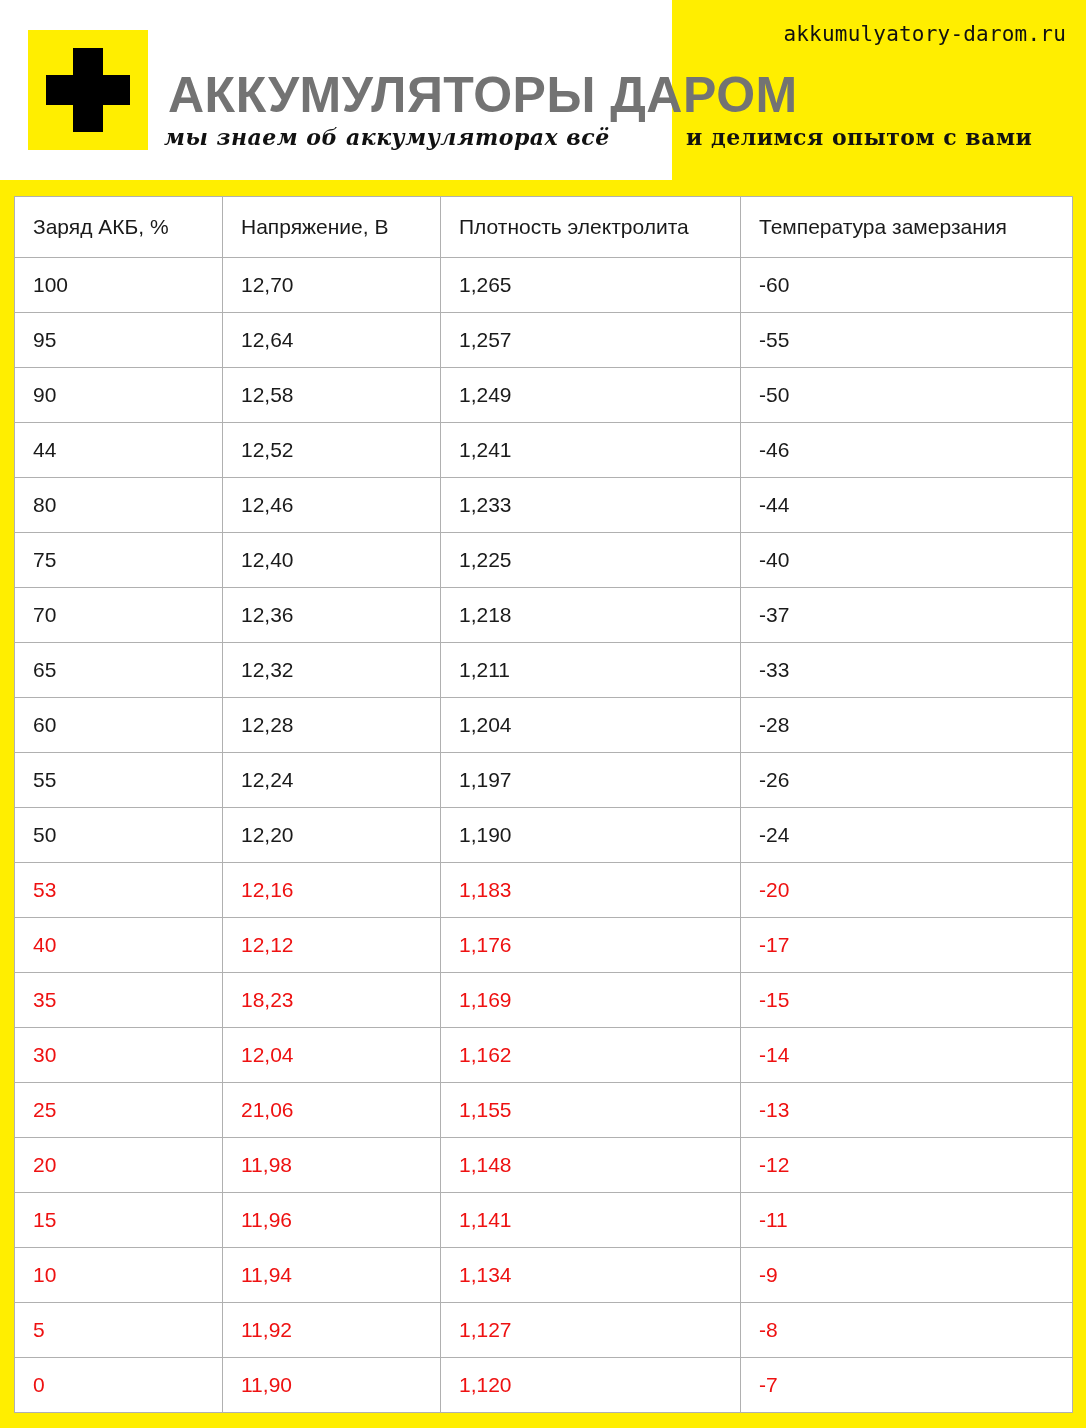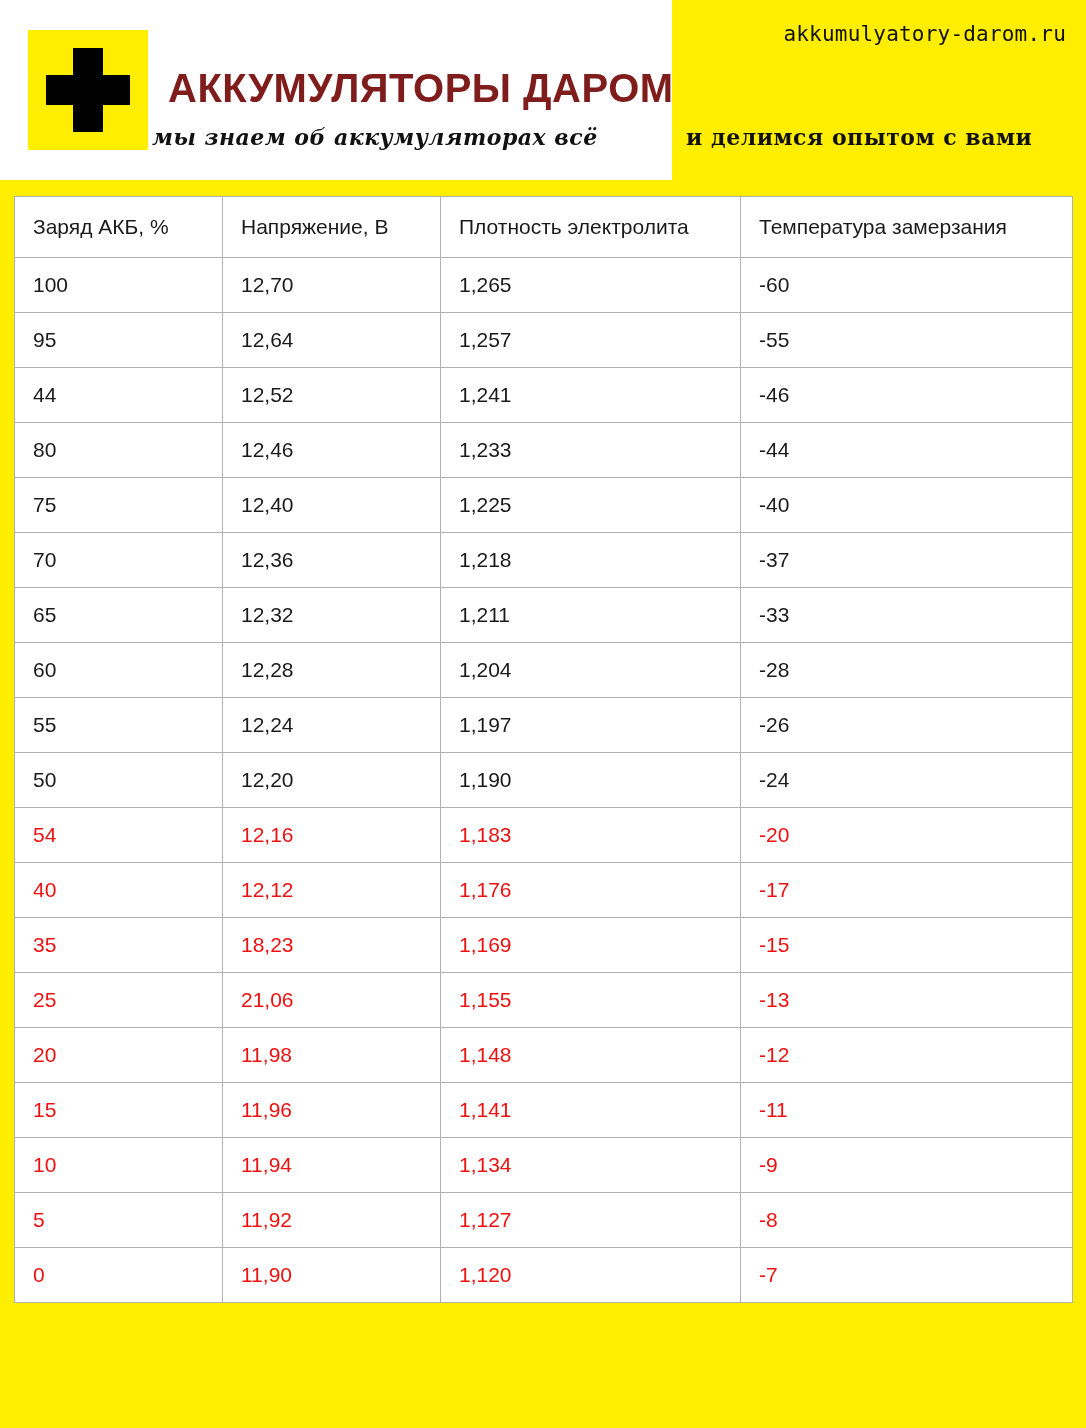--- a/index.html
+++ b/index.html
@@ -74,27 +74,27 @@
     width: 30px;
     height: 84px;
     background: #000000;
   }
   .brand-name {
     position: absolute;
     left: 168px;
     top: 66px;
     font-family: "Liberation Sans", sans-serif;
     font-weight: bold;
-    font-size: 40px;
+    font-size: 50px;
     letter-spacing: 0.5px;
-    color: #7f1d1d;
+    color: #737373;
   }
   .brand-tagline {
     position: absolute;
-    left: 152px;
+    left: 164px;
     top: 124px;
     font-family: "DejaVu Serif", serif;
     font-style: italic;
     font-weight: bold;
     font-size: 22px;
     color: #111111;
     letter-spacing: 0.5px;
   }
   .brand-tagline2 {
     position: absolute;
@@ -192,20 +192,26 @@
             <td>1,265</td>
             <td>-60</td>
           </tr>
           <tr>
             <td>95</td>
             <td>12,64</td>
             <td>1,257</td>
             <td>-55</td>
           </tr>
           <tr>
+            <td>90</td>
+            <td>12,58</td>
+            <td>1,249</td>
+            <td>-50</td>
+          </tr>
+          <tr>
             <td>44</td>
             <td>12,52</td>
             <td>1,241</td>
             <td>-46</td>
           </tr>
           <tr>
             <td>80</td>
             <td>12,46</td>
             <td>1,233</td>
             <td>-44</td>
@@ -240,38 +246,44 @@
             <td>1,197</td>
             <td>-26</td>
           </tr>
           <tr>
             <td>50</td>
             <td>12,20</td>
             <td>1,190</td>
             <td>-24</td>
           </tr>
           <tr class="red">
-            <td>54</td>
+            <td>53</td>
             <td>12,16</td>
             <td>1,183</td>
             <td>-20</td>
           </tr>
           <tr class="red">
             <td>40</td>
             <td>12,12</td>
             <td>1,176</td>
             <td>-17</td>
           </tr>
           <tr class="red">
             <td>35</td>
             <td>18,23</td>
             <td>1,169</td>
             <td>-15</td>
           </tr>
           <tr class="red">
+            <td>30</td>
+            <td>12,04</td>
+            <td>1,162</td>
+            <td>-14</td>
+          </tr>
+          <tr class="red">
             <td>25</td>
             <td>21,06</td>
             <td>1,155</td>
             <td>-13</td>
           </tr>
           <tr class="red">
             <td>20</td>
             <td>11,98</td>
             <td>1,148</td>
             <td>-12</td>

